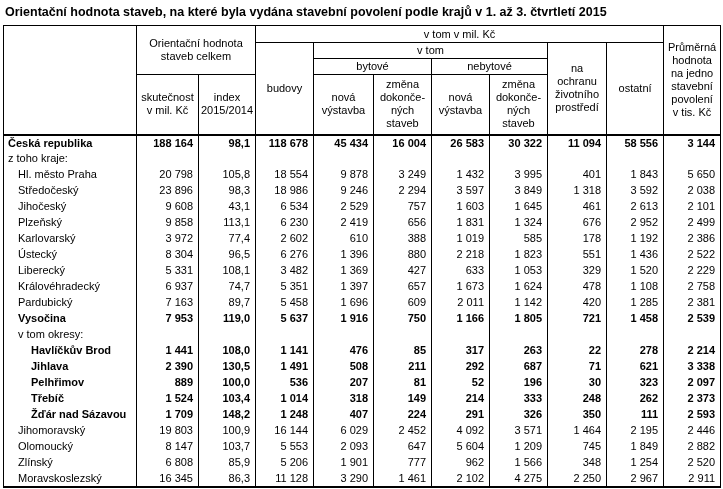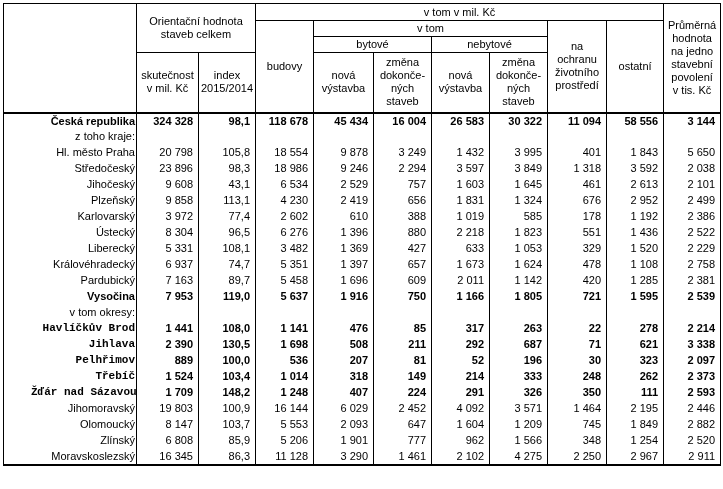--- a/index.html
+++ b/index.html
@@ -41,34 +41,35 @@
     border-top: none;
     border-bottom: none;
     font-size: 11px;
     line-height: 15px;
     padding: 0 5px 0 0;
     overflow: hidden;
     white-space: nowrap;
   }
   .tbl tbody tr { height: 16px; }
   .tbl td.num { text-align: right; }
-  .tbl td.lbl { text-align: right; padding-right: 1px; }
+  .tbl td.lbl { text-align: left; padding-right: 1px; }
   .tbl td.ind0 { padding-left: 4px; }
   .tbl td.ind1 { padding-left: 14px; }
-  .tbl td.ind2 { padding-left: 27px; font-family: Liberation Mono, monospace; }
+  .tbl td.ind2 { padding-left: 27px; }
   .tbl tr.bold td { font-weight: 700; }
   tr.hrowA { height: 17px; }
   tr.hrowB { height: 15px; }
   tr.hrowC { height: 14px; }
   tr.hrowD { height: 60px; }
 </style>
 </head>
 <body>
 
 <div class="page">
+  <div class="title">Orientační hodnota staveb, na které byla vydána stavební povolení podle krajů v 1. až 3. čtvrtletí 2015</div>
 
   <table class="tbl">
     <colgroup>
       <col style="width:133px">
       <col style="width:62px">
       <col style="width:57px">
       <col style="width:58px">
       <col style="width:60px">
       <col style="width:58px">
       <col style="width:58px">
@@ -117,21 +118,21 @@
 výstavba</th>
         <th class="hb">změna
 dokonče-
 ných
 staveb</th>
       </tr>
     </thead>
     <tbody>
         <tr class="bold">
           <td class="lbl ind0">Česká republika</td>
-          <td class="num">324 328</td>
+          <td class="num">188 164</td>
           <td class="num">98,1</td>
           <td class="num">118 678</td>
           <td class="num">45 434</td>
           <td class="num">16 004</td>
           <td class="num">26 583</td>
           <td class="num">30 322</td>
           <td class="num">11 094</td>
           <td class="num">58 556</td>
           <td class="num">3 144</td>
         </tr>
@@ -184,21 +185,21 @@
           <td class="num">1 603</td>
           <td class="num">1 645</td>
           <td class="num">461</td>
           <td class="num">2 613</td>
           <td class="num">2 101</td>
         </tr>
         <tr>
           <td class="lbl ind1">Plzeňský</td>
           <td class="num">9 858</td>
           <td class="num">113,1</td>
-          <td class="num">4 230</td>
+          <td class="num">6 230</td>
           <td class="num">2 419</td>
           <td class="num">656</td>
           <td class="num">1 831</td>
           <td class="num">1 324</td>
           <td class="num">676</td>
           <td class="num">2 952</td>
           <td class="num">2 499</td>
         </tr>
         <tr>
           <td class="lbl ind1">Karlovarský</td>
@@ -268,21 +269,21 @@
         <tr class="bold">
           <td class="lbl ind1">Vysočina</td>
           <td class="num">7 953</td>
           <td class="num">119,0</td>
           <td class="num">5 637</td>
           <td class="num">1 916</td>
           <td class="num">750</td>
           <td class="num">1 166</td>
           <td class="num">1 805</td>
           <td class="num">721</td>
-          <td class="num">1 595</td>
+          <td class="num">1 458</td>
           <td class="num">2 539</td>
         </tr>
         <tr>
           <td class="lbl ind1">v tom okresy:</td>
           <td class="num"></td>
           <td class="num"></td>
           <td class="num"></td>
           <td class="num"></td>
           <td class="num"></td>
           <td class="num"></td>
@@ -301,21 +302,21 @@
           <td class="num">317</td>
           <td class="num">263</td>
           <td class="num">22</td>
           <td class="num">278</td>
           <td class="num">2 214</td>
         </tr>
         <tr class="bold">
           <td class="lbl ind2">Jihlava</td>
           <td class="num">2 390</td>
           <td class="num">130,5</td>
-          <td class="num">1 698</td>
+          <td class="num">1 491</td>
           <td class="num">508</td>
           <td class="num">211</td>
           <td class="num">292</td>
           <td class="num">687</td>
           <td class="num">71</td>
           <td class="num">621</td>
           <td class="num">3 338</td>
         </tr>
         <tr class="bold">
           <td class="lbl ind2">Pelhřimov</td>
@@ -369,21 +370,21 @@
           <td class="num">2 195</td>
           <td class="num">2 446</td>
         </tr>
         <tr>
           <td class="lbl ind1">Olomoucký</td>
           <td class="num">8 147</td>
           <td class="num">103,7</td>
           <td class="num">5 553</td>
           <td class="num">2 093</td>
           <td class="num">647</td>
-          <td class="num">1 604</td>
+          <td class="num">5 604</td>
           <td class="num">1 209</td>
           <td class="num">745</td>
           <td class="num">1 849</td>
           <td class="num">2 882</td>
         </tr>
         <tr>
           <td class="lbl ind1">Zlínský</td>
           <td class="num">6 808</td>
           <td class="num">85,9</td>
           <td class="num">5 206</td>

